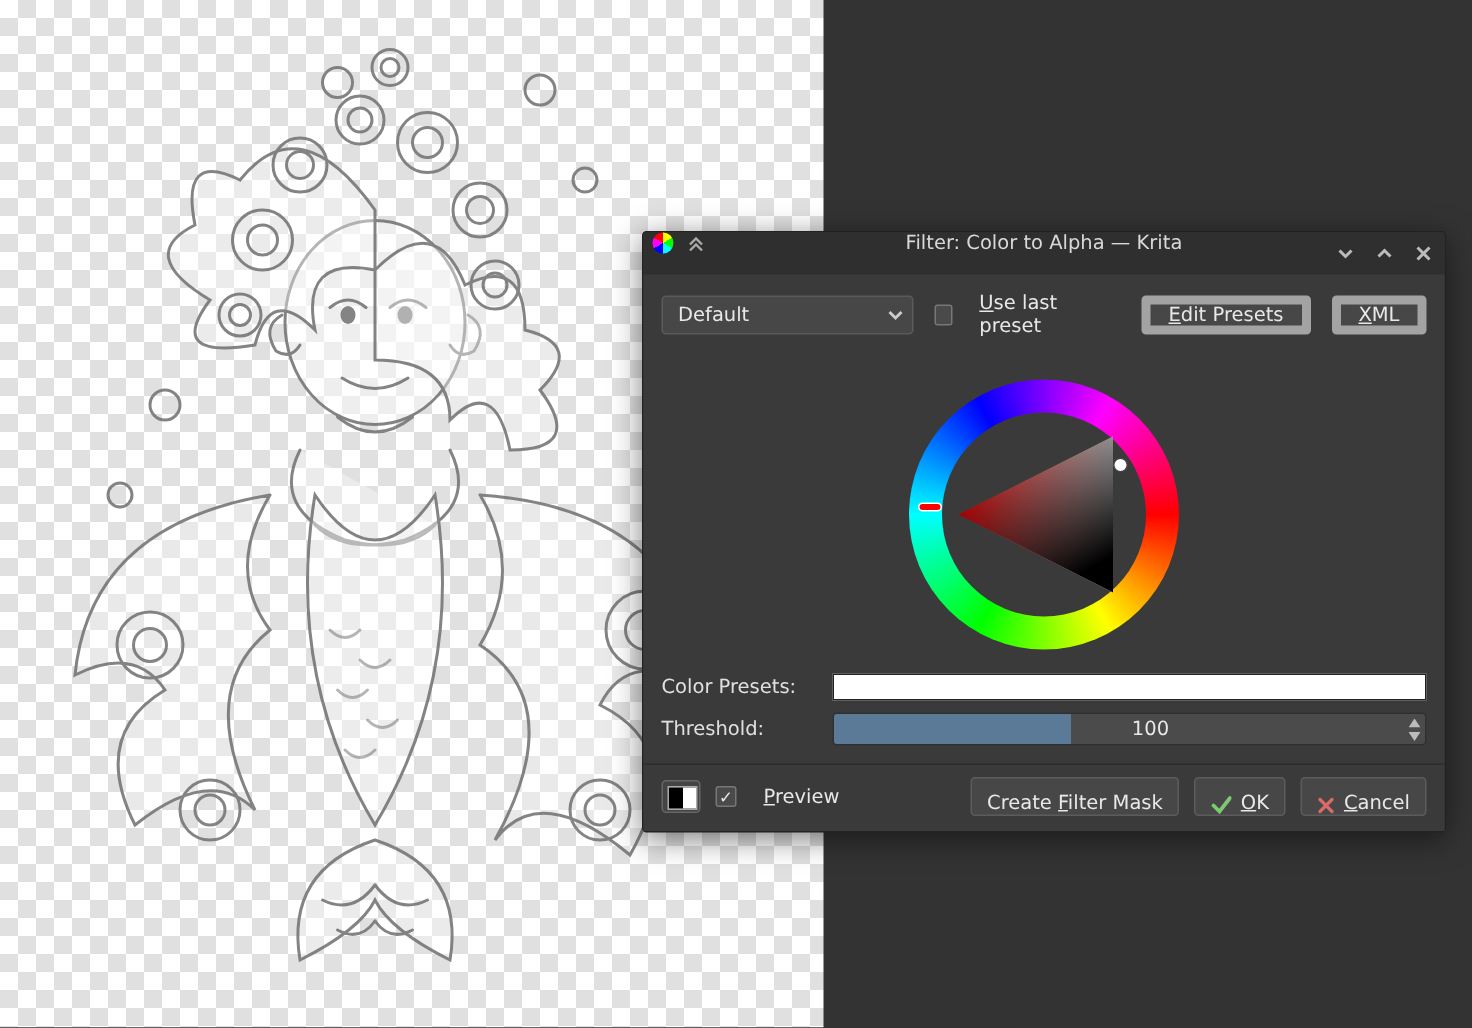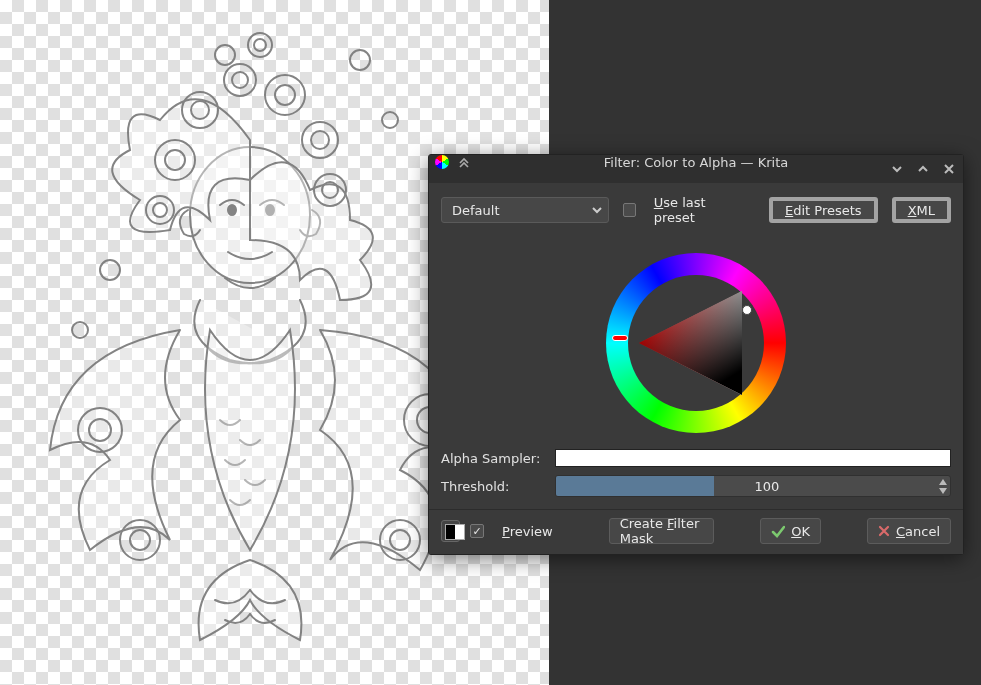--- a/index.html
+++ b/index.html
@@ -102,21 +102,21 @@
     background: #4a4a4a;
     border-radius: 2px;
     display:flex; align-items:center; justify-content:center;
   }
   .check-mark { color:#e8e8e8; font-size:11px; line-height:1;}
   .u { text-decoration: underline; }
 
   .pillbtn {
     height: 26px;
     background: #474747;
-    border: 4px solid #a3a3a3;
+    border: 6px solid #a3a3a3;
     border-radius: 3px;
     padding: 0 12px;
     display:flex; align-items:center;
     color:#e8e8e8;
     cursor:pointer;
     white-space:nowrap;
   }
   .row1 .spacer { flex:1; }
 
   .color-wheel-row {
@@ -208,22 +208,22 @@
     border:1px solid #aaa;
     background: linear-gradient(90deg,#000 0 50%,#fff 50% 100%);
   }
   .footer-spacer{flex:1;}
   .btn {
     height: 26px;
     background:#474747;
     border:1px solid #5c5c5c;
     border-radius:3px;
     padding:0 10px;
-    display:flex; align-items:center; gap:6px;
-    color:#e8e8e8; cursor:pointer;margin-left:36px;
+    display:flex; align-items:flex-end; gap:6px;
+    color:#e8e8e8; cursor:pointer;
   }
   .btn .ok-ico { width:14px; height:14px; }
   .btn .x-ico { width:12px; height:12px; }
 </style>
 </head>
 <body>
 
 <div class="canvas-area">
   <svg class="sketch" viewBox="0 0 549 685" preserveAspectRatio="xMidYMid meet">
     <g stroke="#777" stroke-width="2" fill="none" stroke-linecap="round" opacity="0.9">
@@ -402,21 +402,21 @@
         </svg>
         <div class="tri-marker"></div>
         <div class="ring-cursor">
           <div class="ring-cursor-pill"></div>
         </div>
       </div>
     </div>
 
     <div class="field-rows">
       <div class="field-row">
-        <div class="field-label">Alpha Sampler:</div>
+        <div class="field-label">Color Presets:</div>
         <div class="color-input" title="#ffffff"></div>
       </div>
       <div class="field-row">
         <div class="field-label">Threshold:</div>
         <div class="slider-wrap">
           <div class="slider-fill"></div>
           <div class="slider-val">100</div>
           <div class="spin">
             <div class="spin-btn">
                 <svg viewBox="0 0 8 6">

